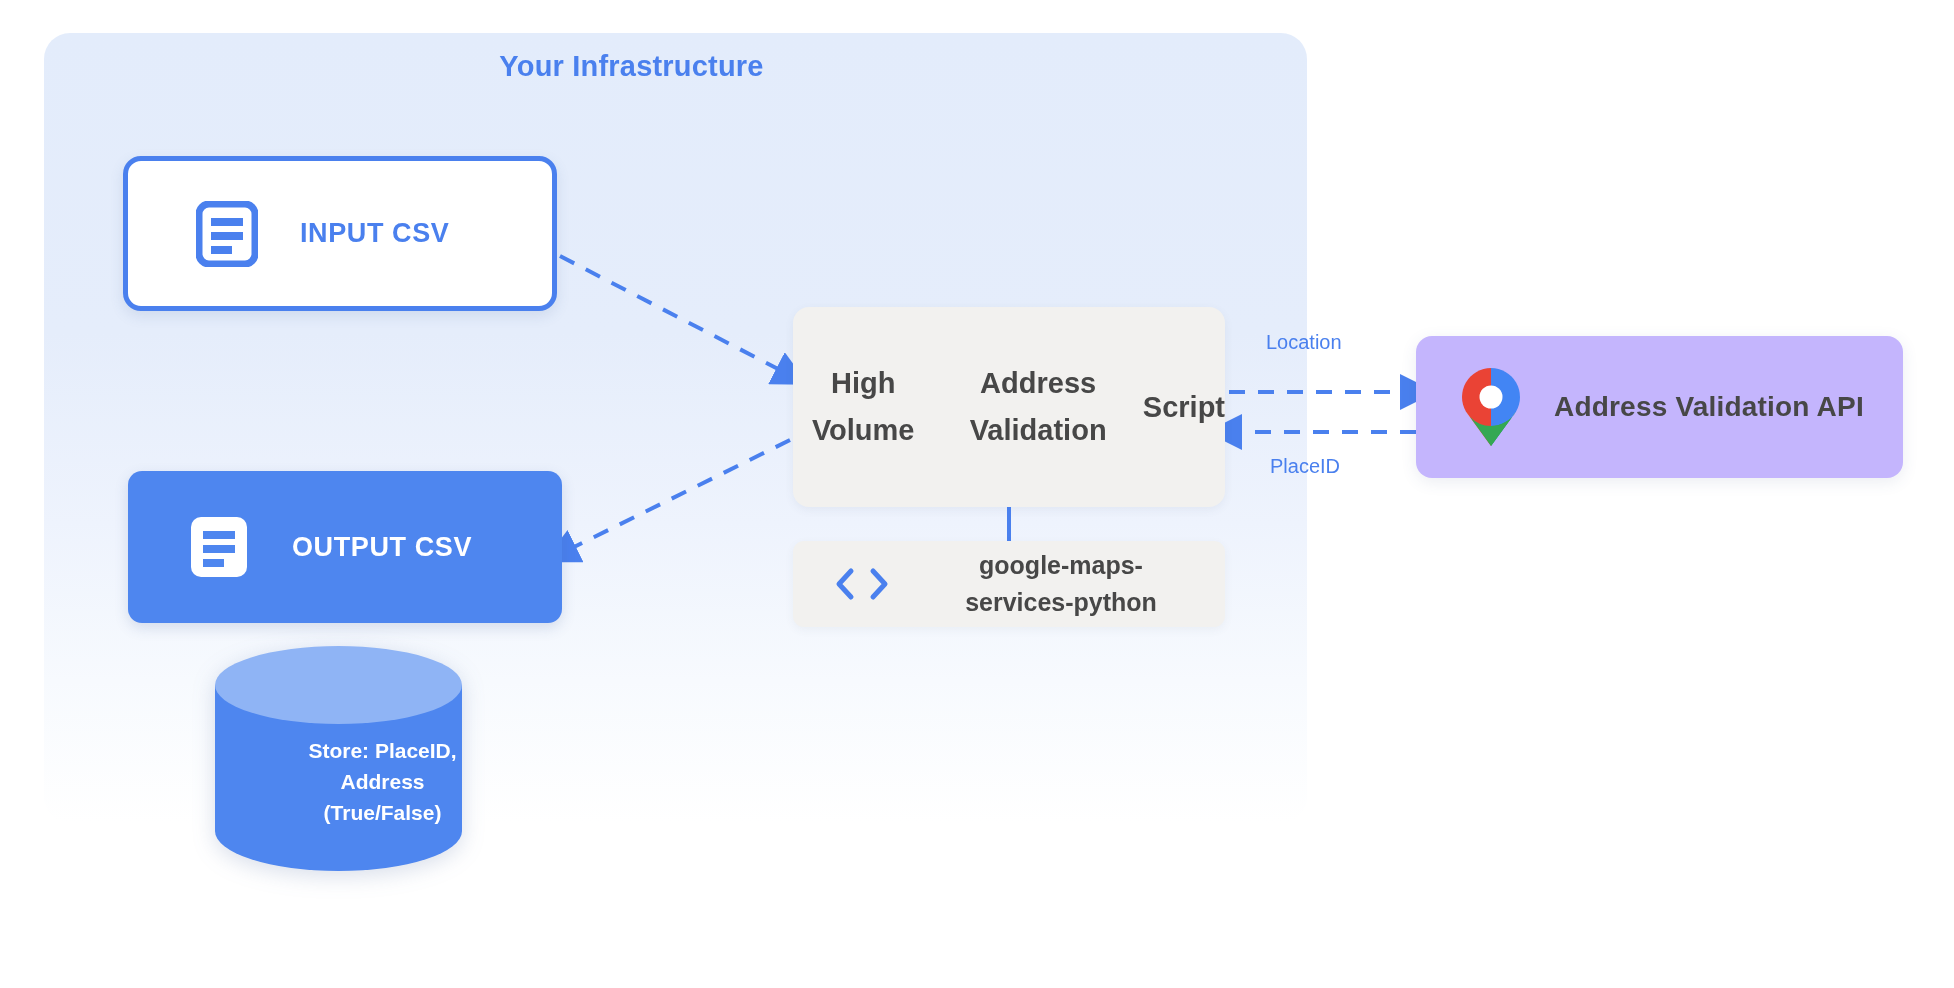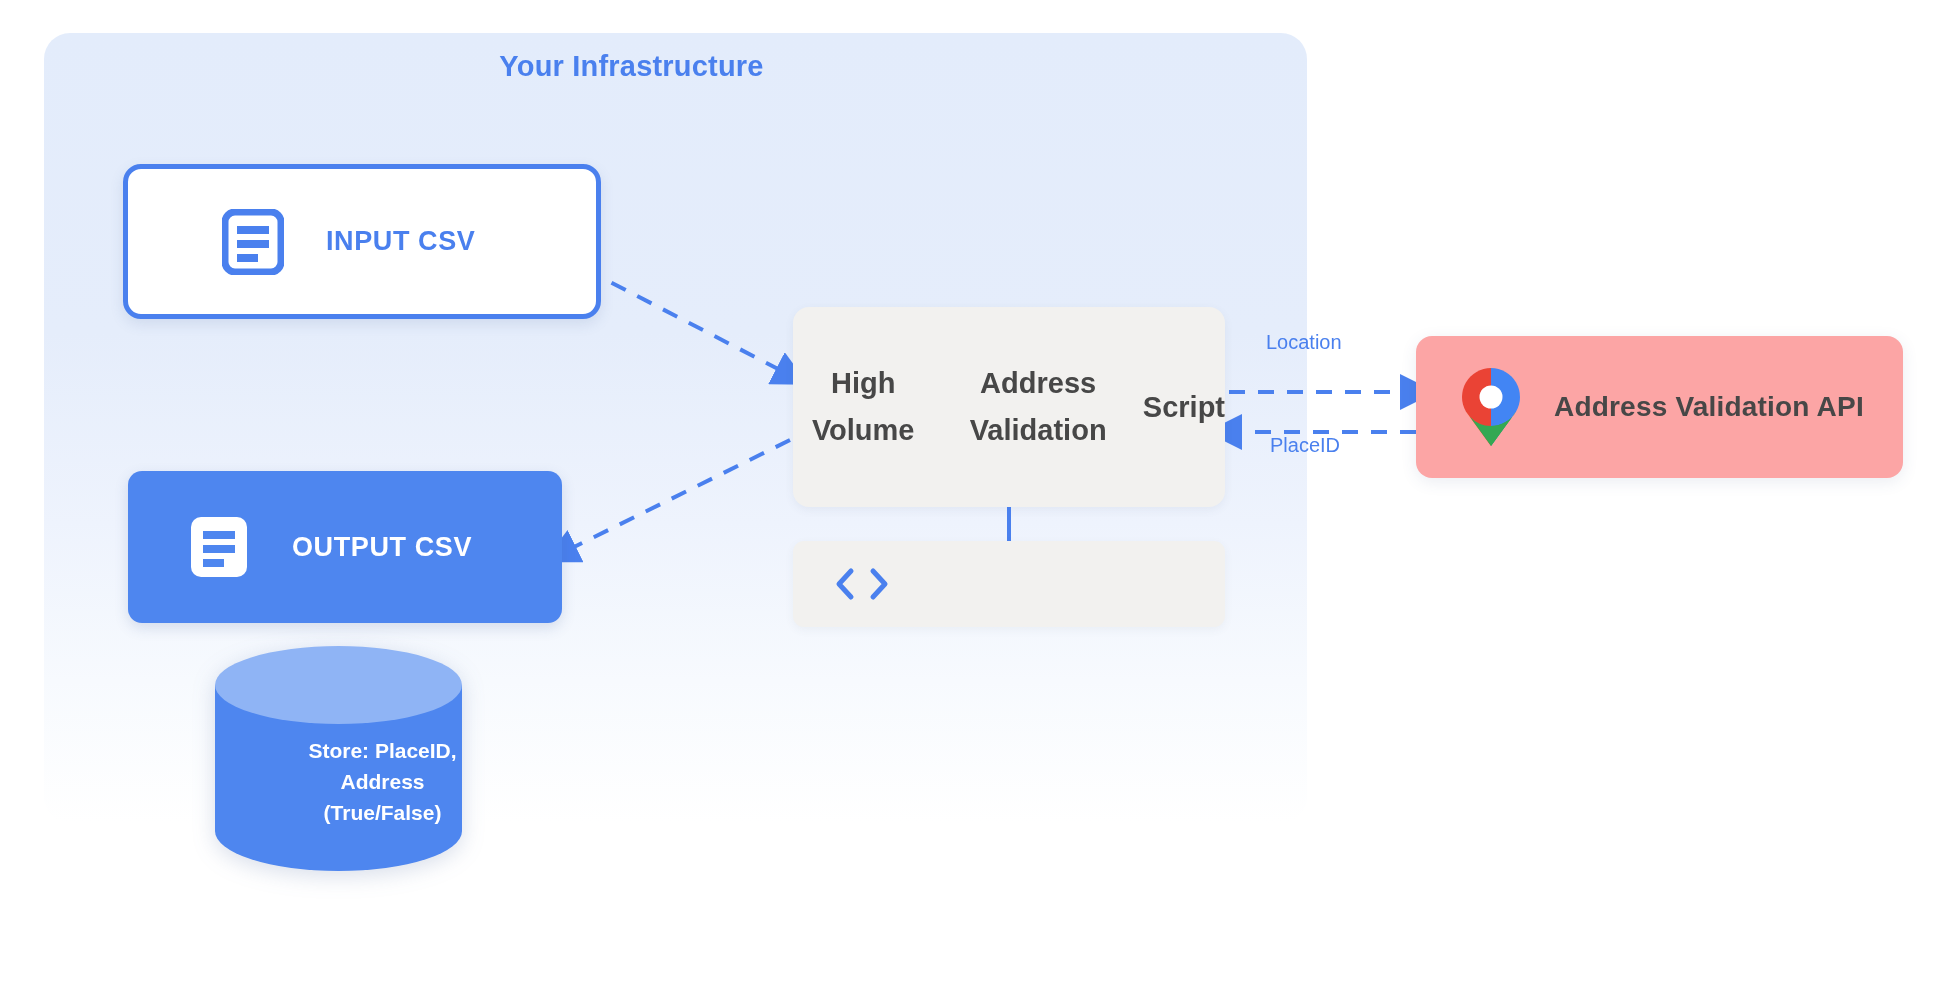--- a/index.html
+++ b/index.html
@@ -49,28 +49,28 @@
   .node {
     position: absolute;
     box-sizing: border-box;
     display: flex;
     align-items: center;
   }
 
   
   #input-csv {
     left: 123px;
-    top: 164px;
-    width: 478px;
+    top: 156px;
+    width: 434px;
     height: 155px;
     background: #ffffff;
     border: 5px solid #4a80ee;
     border-radius: 18px;
     box-shadow: 0 5px 14px rgba(60,90,150,.13);
-    padding-left: 94px;
+    padding-left: 68px;
   }
   #input-csv .label {
     font-size: 27px;
     font-weight: bold;
     color: #4a80ee;
     letter-spacing: .6px;
     margin-left: 42px;
   }
 
   
@@ -153,21 +153,21 @@
     height: 34px;
     flex: 0 0 auto;
   }
 
   
   #api-box {
     left: 1416px;
     top: 336px;
     width: 487px;
     height: 142px;
-    background: #fca5a5;
+    background: #c4b5fd;
     border-radius: 16px;
     align-items: center;
     padding-left: 44px;
     box-shadow: 0 4px 16px rgba(60,80,130,.10);
   }
   #api-box .label {
     font-size: 28px;
     font-weight: bold;
     color: #474747;
     margin-left: 32px;
@@ -199,21 +199,21 @@
   }
 
   
   .edge-label {
     position: absolute;
     font-size: 20px;
     color: #4a80ee;
     white-space: nowrap;
   }
   #label-location { left: 1266px; top: 331px; }
-  #label-placeid  { left: 1270px; top: 434px; }
+  #label-placeid  { left: 1270px; top: 455px; }
 
   
   #arrows {
     position: absolute;
     left: 0; top: 0;
     width: 1954px; height: 988px;
     pointer-events: none;
   }
 </style>
 </head>
@@ -274,20 +274,24 @@
     <div class="line">Script</div>
   </div>
 
   <div id="script-lib-connector"></div>
 
   <div class="node" id="library-box">
     <svg class="code-icon" viewBox="0 0 58 34">
       <path d="M18 4 L6 17 L18 30" fill="none" stroke="#4a80ee" stroke-width="5" stroke-linecap="round" stroke-linejoin="round"></path>
       <path d="M40 4 L52 17 L40 30" fill="none" stroke="#4a80ee" stroke-width="5" stroke-linecap="round" stroke-linejoin="round"></path>
     </svg>
+    <div class="lib-label">
+      <div>google-maps-</div>
+      <div>services-python</div>
+    </div>
   </div>
 
   <div class="node" id="api-box">
     <svg class="maps-pin" viewBox="0 0 62 82">
       <path d="M31 2 a29 29 0 0 1 25.1 43.5 L31 80 Z" fill="#4285f4"></path>
       <path d="M31 2 a29 29 0 0 0 -25.1 43.5 L31 80 Z" fill="#ea4335"></path>
       <path d="M5.9 45.5 a29 29 0 0 0 4 5.2 L31 80 Z" fill="#fbbc04"></path>
       <path d="M56.1 45.5 L31 80 L9.9 50.7 a29 29 0 0 0 21.1 9.3 a29 29 0 0 0 25.1 -14.5 Z" fill="#34a853"></path>
       <path d="M56.1 45.5 L31 80 L31 60 a29 29 0 0 0 25.1 -14.5 Z" fill="#34a853"></path>
       <circle cx="31" cy="31" r="11.5" fill="#ffffff"></circle>

